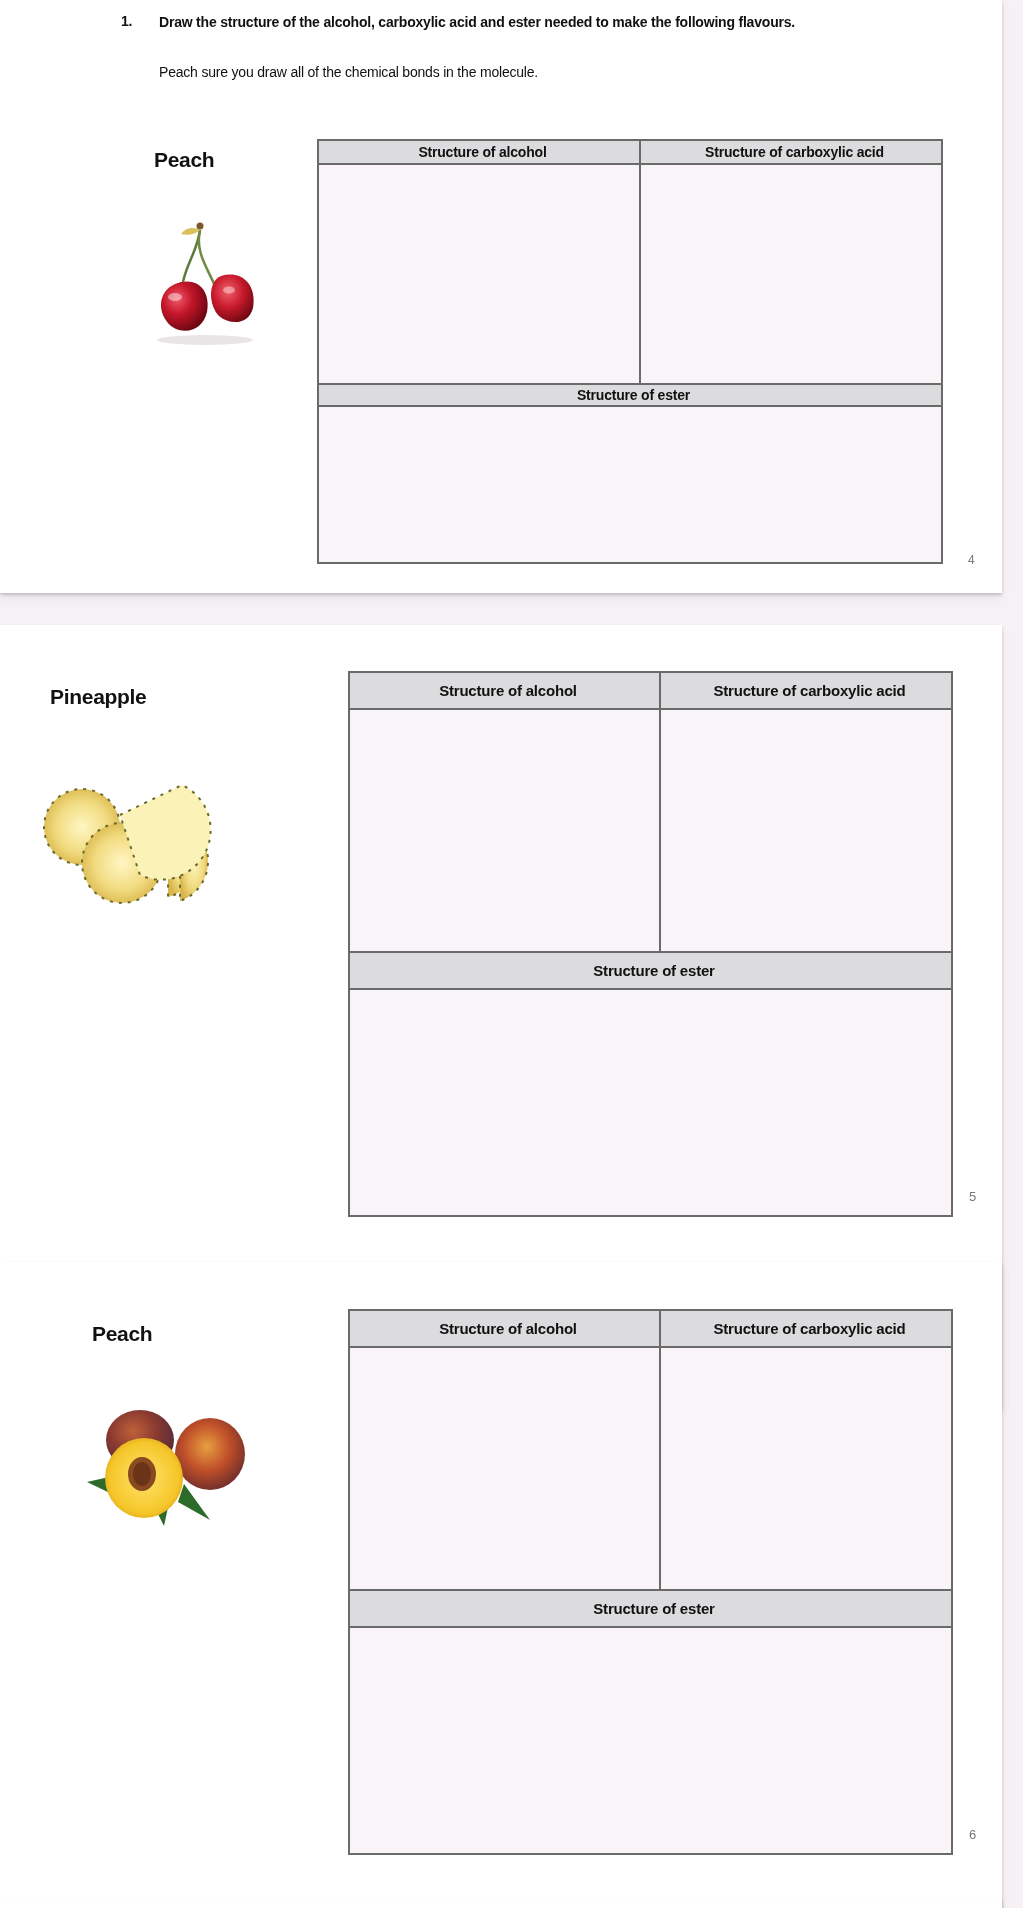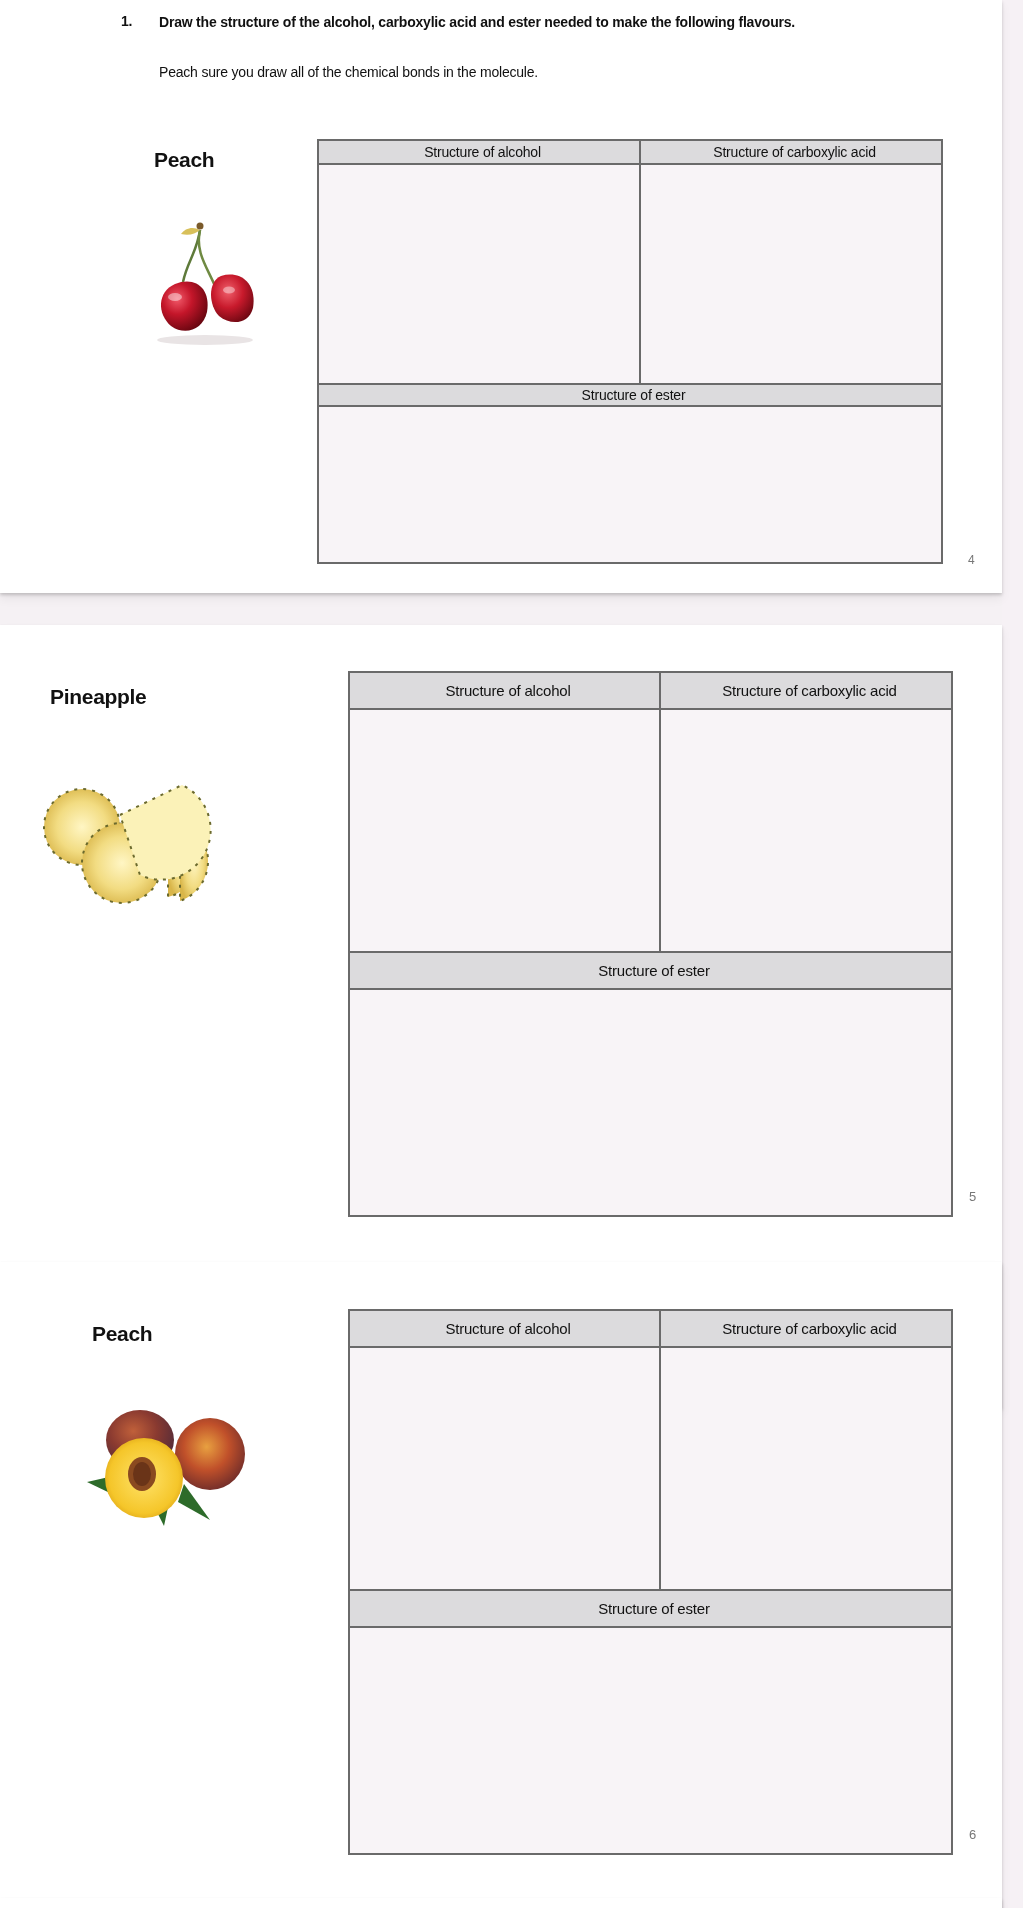--- a/index.html
+++ b/index.html
@@ -57,21 +57,21 @@
     .tbl {
       position: absolute;
       border: 2px solid #6a6a6a;
       background: #f8f4f7;
       box-sizing: border-box;
     }
     .hdr {
       position: absolute;
       background: #dcdbdd;
       box-sizing: border-box;
-      font-weight: normal;
+      font-weight: bold;
       text-align: center;
       letter-spacing: -0.2px;
       display: flex; align-items: center; justify-content: center; padding-left: 7px;
     }
     .hline { position: absolute; height: 2px; background: #6a6a6a; }
     .vline { position: absolute; width: 2px; background: #6a6a6a; }
     .cell { position: absolute; }
     .pgnum {
       position: absolute;
       font-size: 13px;

